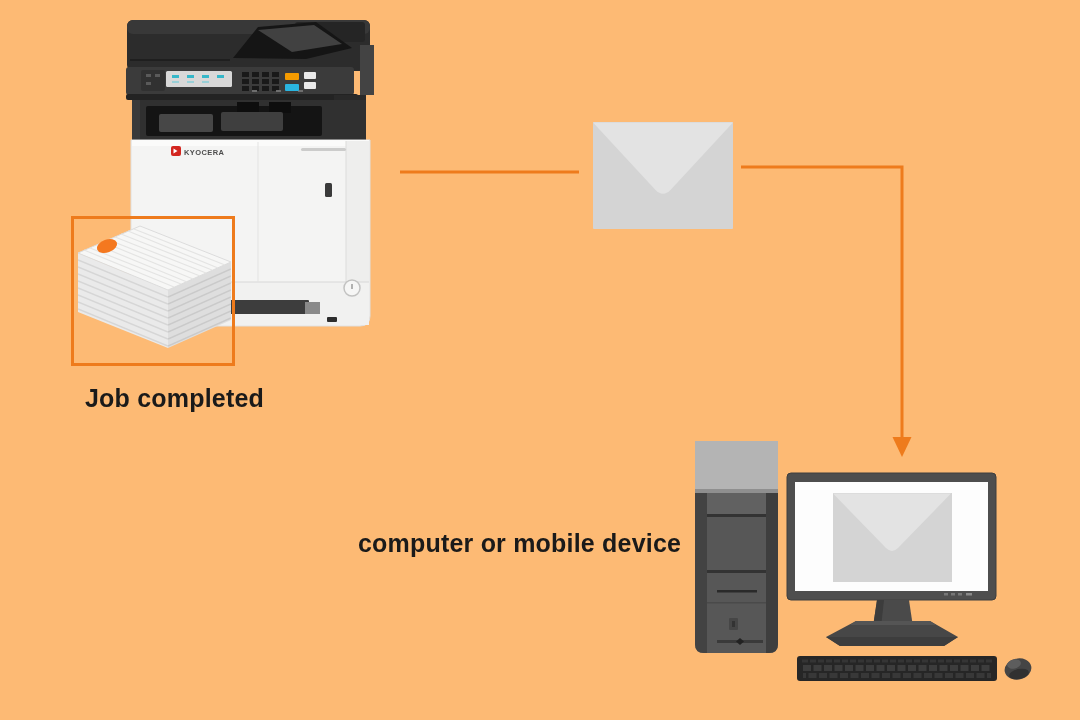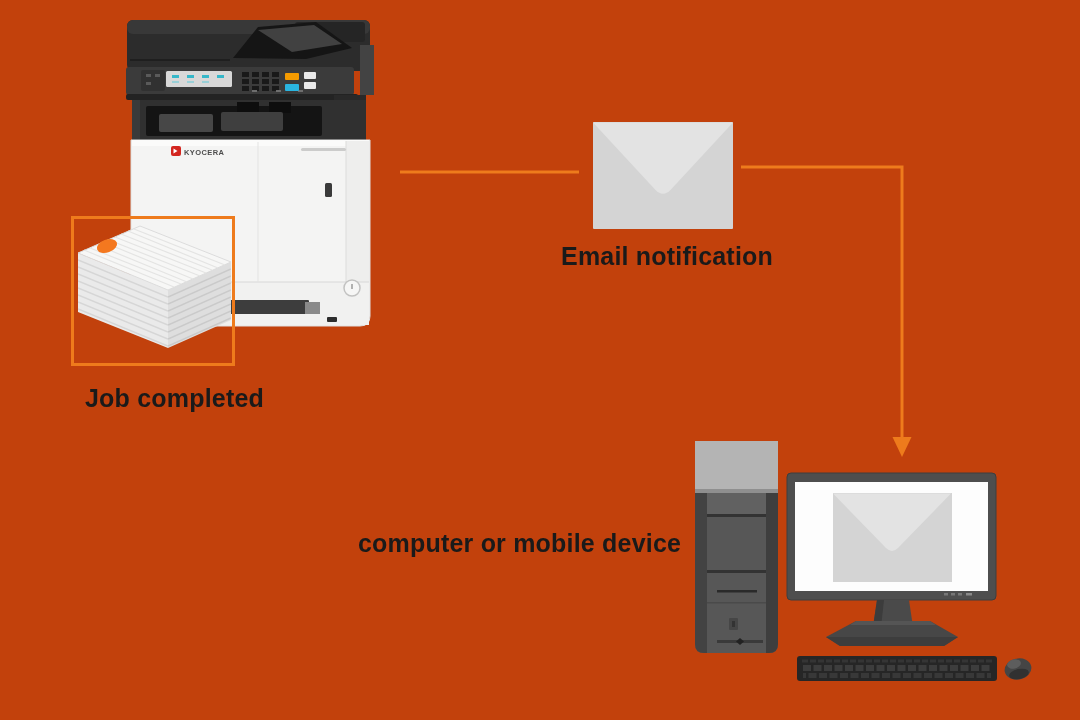--- a/index.html
+++ b/index.html
@@ -1,17 +1,17 @@
 <!DOCTYPE html>
 <html><head>
 <meta charset="utf-8">
 <style>
   html,body{margin:0;padding:0;background:#fff;}
   .stage{
-    position:relative;width:1080px;height:720px;background:#c2410c;
+    position:relative;width:1080px;height:720px;background:#fdba74;
     font-family:"Liberation Sans",sans-serif;overflow:hidden;
   }
   svg.scene{position:absolute;left:0;top:0;}
   .label{
     position:absolute;font-weight:700;color:#1a1a1a;font-size:25px;
     line-height:1.2;letter-spacing:0.2px;white-space:nowrap;
   }
   .label.center{text-align:center;}
   .label.receive{line-height:30px;}
 </style>
@@ -212,19 +212,18 @@
       <g>
         <ellipse cx="1018" cy="669" rx="13.5" ry="10.5" transform="rotate(-12 1018 669)" fill="#454545"></ellipse>
         <ellipse cx="1019" cy="674" rx="10" ry="5" transform="rotate(-12 1019 674)" fill="#313131"></ellipse>
         <ellipse cx="1014" cy="664" rx="7" ry="4.5" transform="rotate(-12 1014 664)" fill="#5d5d5d"></ellipse>
       </g>
     </g>
   </svg>
 
   <div class="label" style="left:85px;top:383px;">Job completed</div>
 
-  <div class="label center" style="left:517px;top:241px;width:300px;">Email notification</div>
 
   <div class="label receive" style="left:358px;top:528px;">
     <div>computer or mobile device</div>
   </div>
 
 </div>
 
 </body></html>

